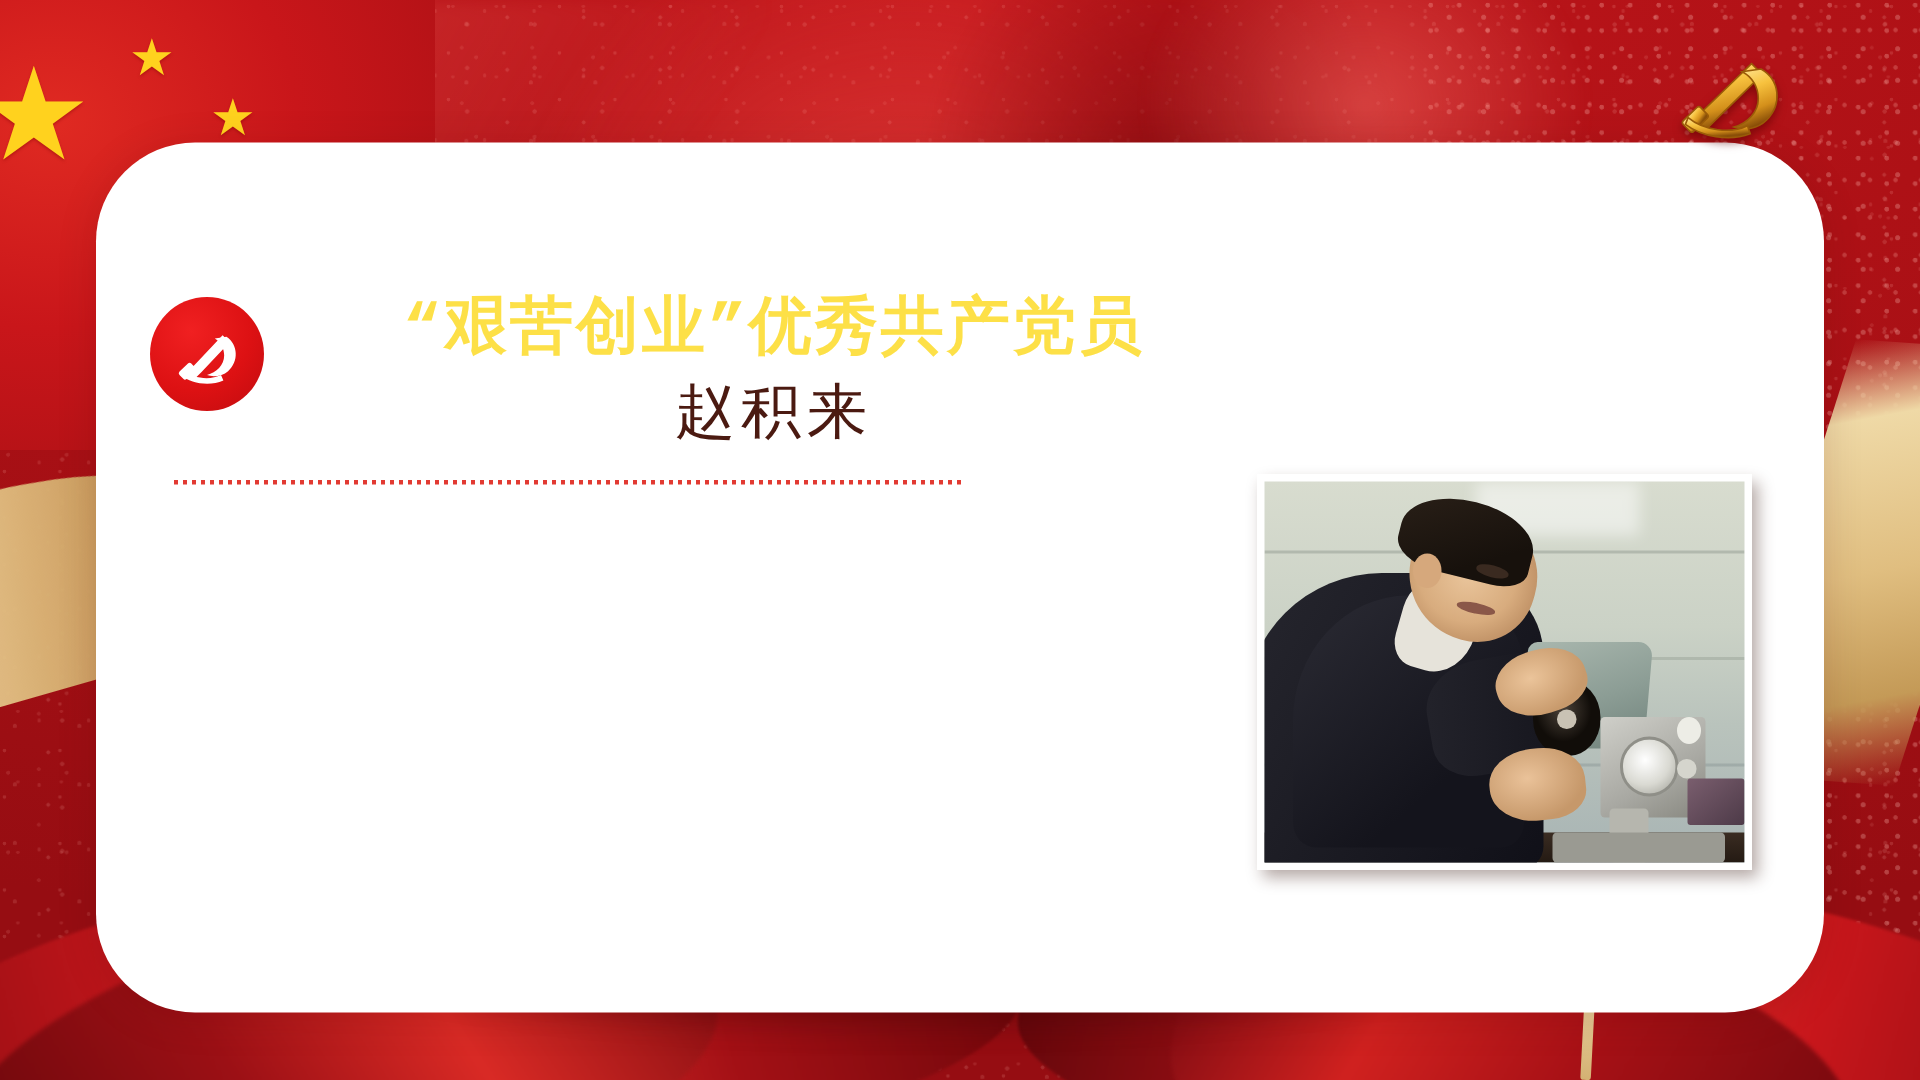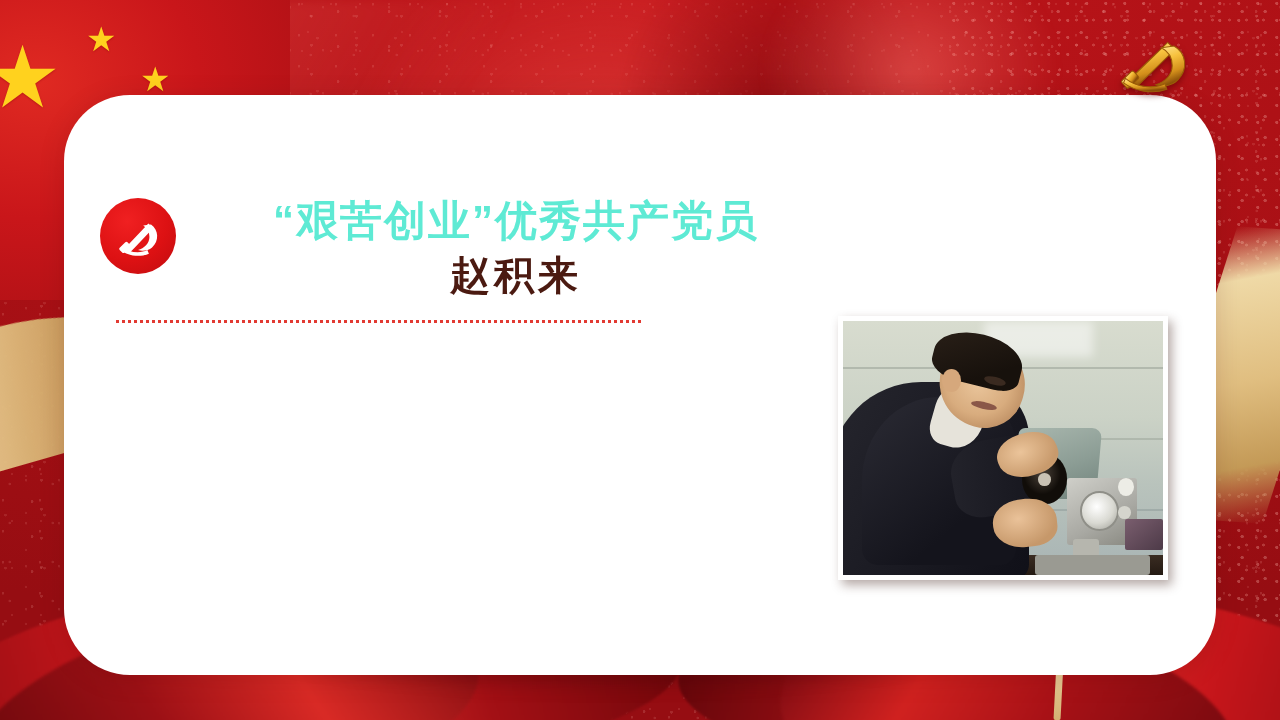--- a/index.html
+++ b/index.html
@@ -136,27 +136,27 @@
   
   .title-badge{
     position:absolute;left:100px;top:198px;width:76px;height:76px;border-radius:50%;
     background:radial-gradient(circle at 36% 30%, #F02021 0%, #DD1113 55%, #C00C0F 100%);
     display:flex;align-items:center;justify-content:center;
   }
   .title-badge svg{width:52px;height:52px;display:block;}
 
   .title-wrap{position:absolute;left:196px;top:196px;width:640px;text-align:center;}
   .title-main{
-    font-family:Liberation Sans, sans-serif;
-    font-size:42px;font-weight:bold;letter-spacing:2px;color:#5eead4;
+    font-family:Liberation Mono, monospace;
+    font-size:42px;font-weight:bold;letter-spacing:2px;color:#fde047;
     line-height:1.18;white-space:nowrap;
   }
   .title-name{
     font-family:"DejaVu Serif","Liberation Serif",serif;
-    font-size:40px;font-weight:bold;letter-spacing:4px;color:#4B1A11;
+    font-size:40px;font-weight:normal;letter-spacing:4px;color:#4B1A11;
     line-height:1.25;margin-top:4px;
   }
 
   
   .divider{
     position:absolute;left:116px;top:320px;width:526px;height:3px;
     background-image:linear-gradient(to right,#E23A32 0 3px, rgba(0,0,0,0) 3px 6px);
     background-size:6px 3px;background-repeat:repeat-x;
   }
 

